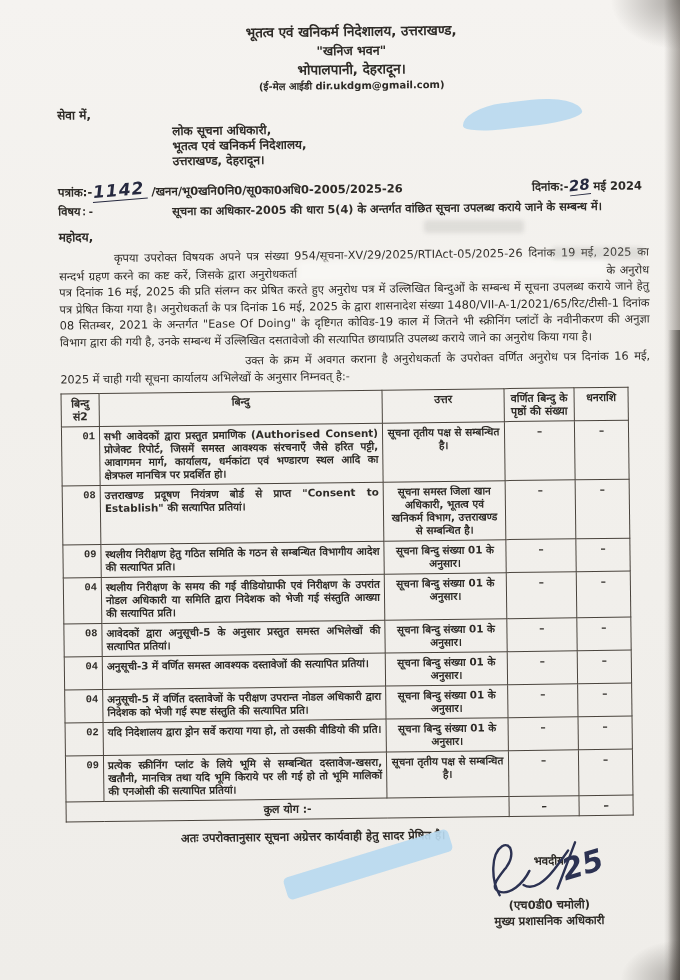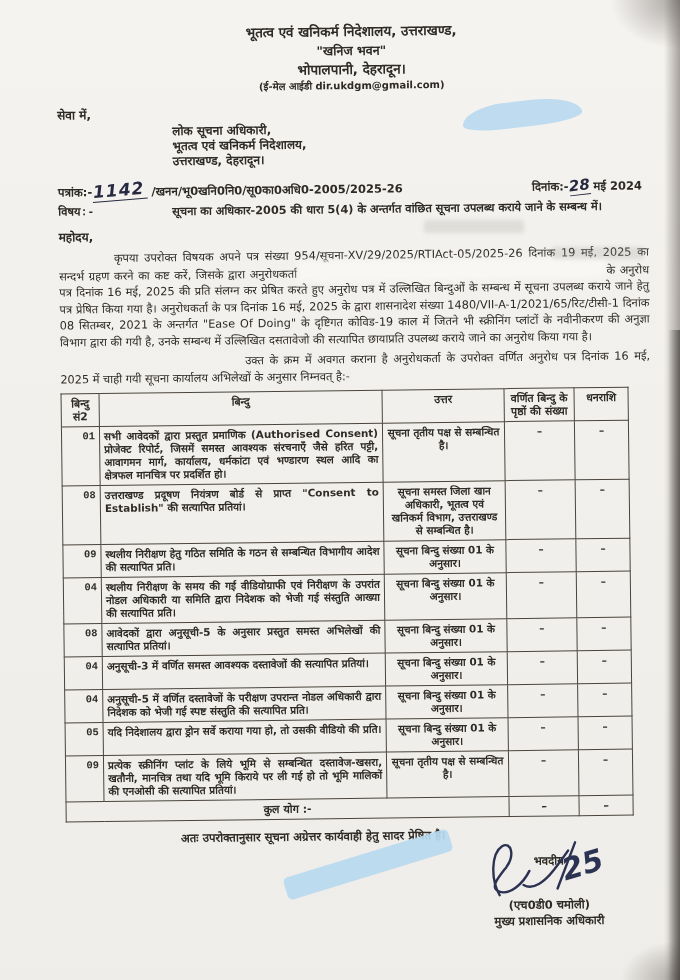--- a/index.html
+++ b/index.html
@@ -180,21 +180,21 @@
             <td class="c-dash">–</td>
           </tr>
           <tr>
             <td class="c-sn">04</td>
             <td class="c-point">अनुसूची-5 में वर्णित दस्तावेजों के परीक्षण उपरान्त नोडल अधिकारी द्वारा निदेशक को भेजी गई स्पष्ट संस्तुति की सत्यापित प्रति।</td>
             <td class="c-ans">सूचना बिन्दु संख्या 01 के अनुसार।</td>
             <td class="c-dash">–</td>
             <td class="c-dash">–</td>
           </tr>
           <tr>
-            <td class="c-sn">05</td>
+            <td class="c-sn">02</td>
             <td class="c-point">यदि निदेशालय द्वारा ड्रोन सर्वे कराया गया हो, तो उसकी वीडियो की प्रति।</td>
             <td class="c-ans">सूचना बिन्दु संख्या 01 के अनुसार।</td>
             <td class="c-dash">–</td>
             <td class="c-dash">–</td>
           </tr>
           <tr>
             <td class="c-sn">09</td>
             <td class="c-point">प्रत्येक स्क्रीनिंग प्लांट के लिये भूमि से सम्बन्धित दस्तावेज-खसरा, खतौनी, मानचित्र तथा यदि भूमि किराये पर ली गई हो तो भूमि मालिकों की एनओसी की सत्यापित प्रतियां।</td>
             <td class="c-ans">सूचना तृतीय पक्ष से सम्बन्धित है।</td>
             <td class="c-dash">–</td>

